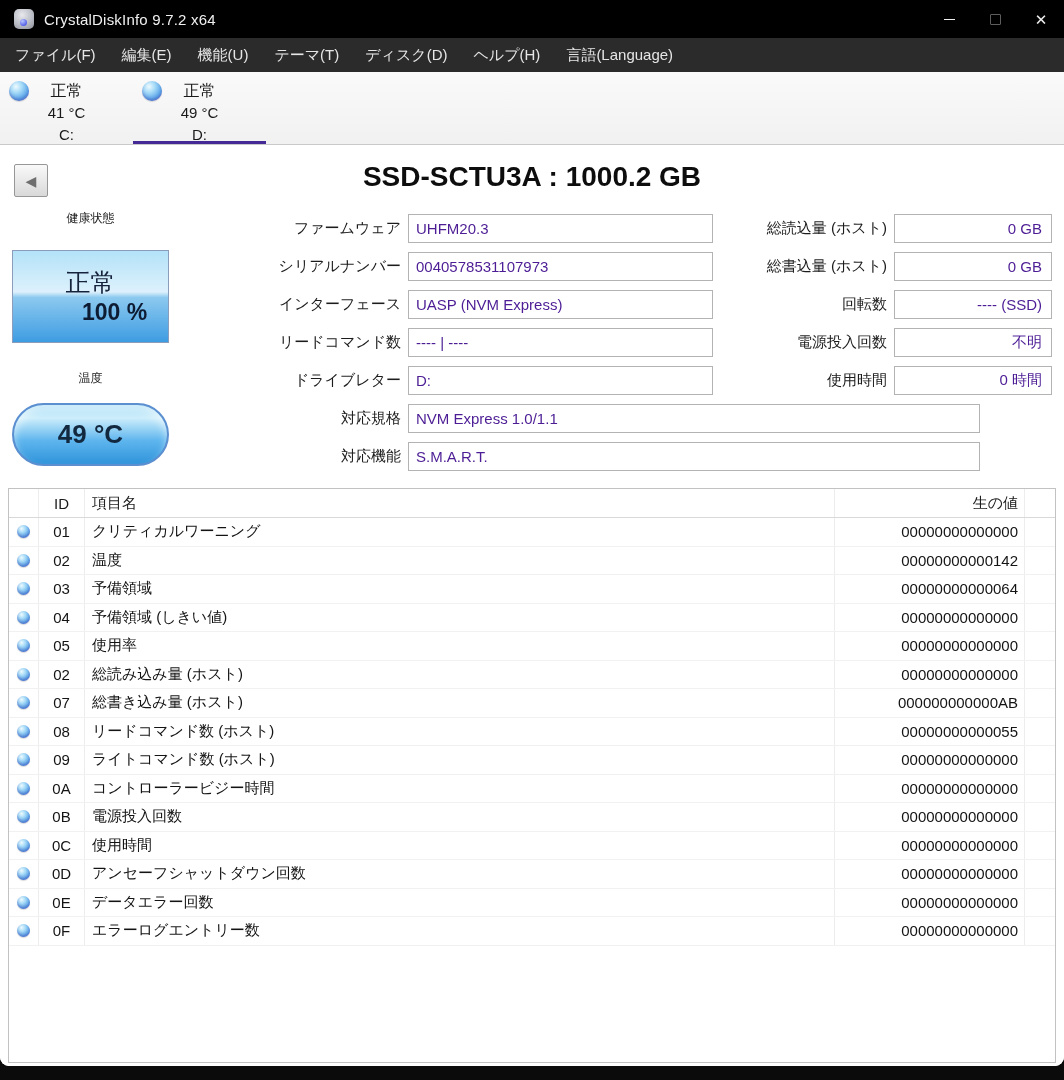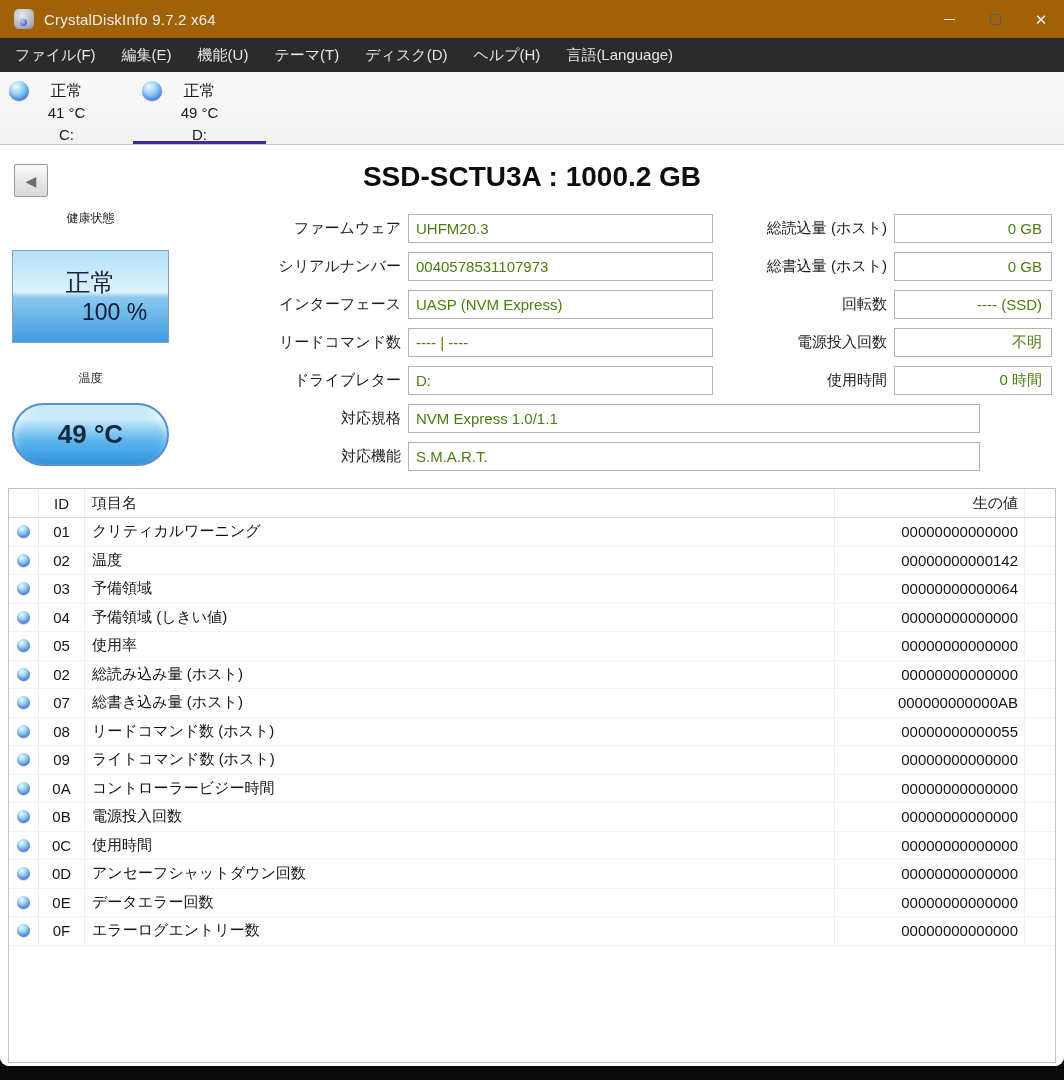--- a/index.html
+++ b/index.html
@@ -12,21 +12,21 @@
   }
   .window {
     width:1064px; height:1066px;
     background:#ffffff;
     border-radius:0 0 9px 9px;
     overflow:hidden;
     display:flex; flex-direction:column;
   }
   
   .titlebar {
-    height:38px; background:#a16207; color:#f0f0f0;
+    height:38px; background:#000000; color:#f0f0f0;
     display:flex; align-items:center; flex:0 0 auto;
   }
   .app-icon {
     width:20px; height:20px; margin:0 10px 0 14px; border-radius:5px;
     background:radial-gradient(circle at 40% 30%, #e8e8ee 0%, #b9bcc4 55%, #8d909a 100%);
     position:relative;
   }
   .app-icon::after{
     content:""; position:absolute; left:6px; bottom:3px; width:7px; height:7px;
     border-radius:50%;
@@ -86,40 +86,40 @@
   }
   .section-label { position:absolute; width:157px; text-align:center; font-size:12px; color:#1c1c1c; }
   .health-label { left:12px; top:65px; }
   .health-box {
     position:absolute; left:12px; top:105px; width:157px; height:93px;
     border:1px solid #8b9dba;
     background:linear-gradient(180deg,#b3e2f8 0%,#ddf1fc 45%,#8cc9ef 51%,#3e9ce2 100%);
     display:flex; flex-direction:column; align-items:center; justify-content:center;
   }
   .health-status { font-size:25px; color:#16233d; line-height:1.25; }
-  .health-percent { font-size:23px; font-weight:normal; color:#0d1b33; line-height:1.25;margin-left:48px; }
+  .health-percent { font-size:23px; font-weight:bold; color:#0d1b33; line-height:1.25;margin-left:48px; }
   .temp-label { left:12px; top:225px; }
   .temp-pill {
     position:absolute; left:12px; top:258px; width:157px; height:63px;
     border-radius:32px; border:2px solid #5b8fd0;
     background:linear-gradient(180deg,#9bd8f5 0%,#cdeefb 22%,#5fb6ee 60%,#2f93da 100%);
     box-shadow:inset 0 6px 8px rgba(255,255,255,.55);
     display:flex; align-items:center; justify-content:center;
     font-size:26px; font-weight:bold; color:#12283f;
   }
   
   .fields-left { position:absolute; left:230px; top:69px; display:flex; flex-direction:column; gap:9px; }
   .fields-right { position:absolute; left:681px; top:69px; display:flex; flex-direction:column; gap:9px; }
   .f-row { display:flex; align-items:center; height:29px; }
   .f-label { font-size:15px; color:#1c1c1c; text-align:right; padding-right:4px; }
   .fields-left .f-label { width:175px; }
   .fields-right .f-label { width:210px; }
   .f-box {
     height:29px; margin-left:3px; background:#fff; border:1px solid #b3b3b3;
-    font-size:15px; color:#4d7c0f; display:flex; align-items:center;
+    font-size:15px; color:#4c1d95; display:flex; align-items:center;
   }
   .fields-left .f-box { width:305px; padding-left:7px; }
   .fields-left .f-row.wide .f-box { width:572px; }
   .fields-right .f-box { width:158px; justify-content:flex-end; padding-right:9px; }
   
   .smart-table {
     position:absolute; left:8px; top:343px; width:1048px; height:575px;
     border:1px solid #c2c2c2; background:#fff; overflow:hidden;
   }
   .t-row { display:flex; height:28.5px; align-items:center; font-size:15px; border-bottom:1px solid #f1f1f1; }

